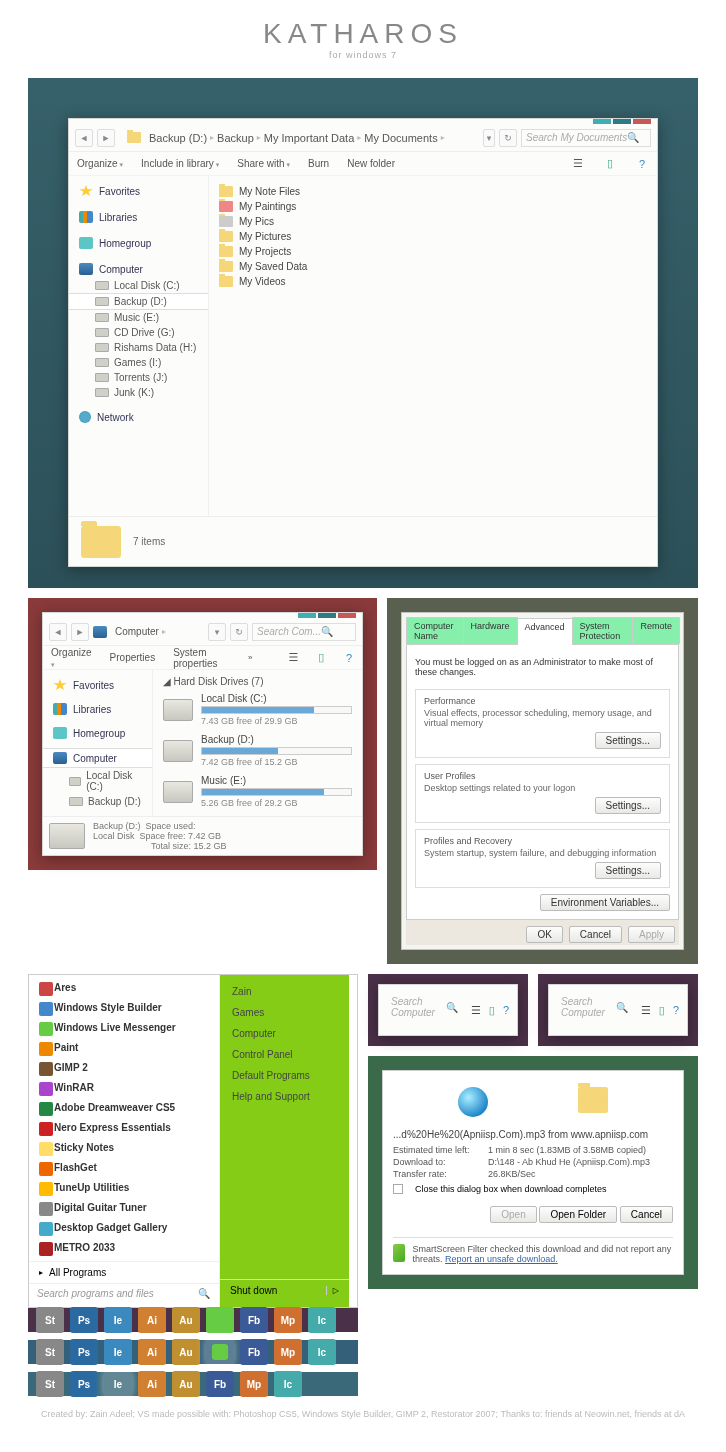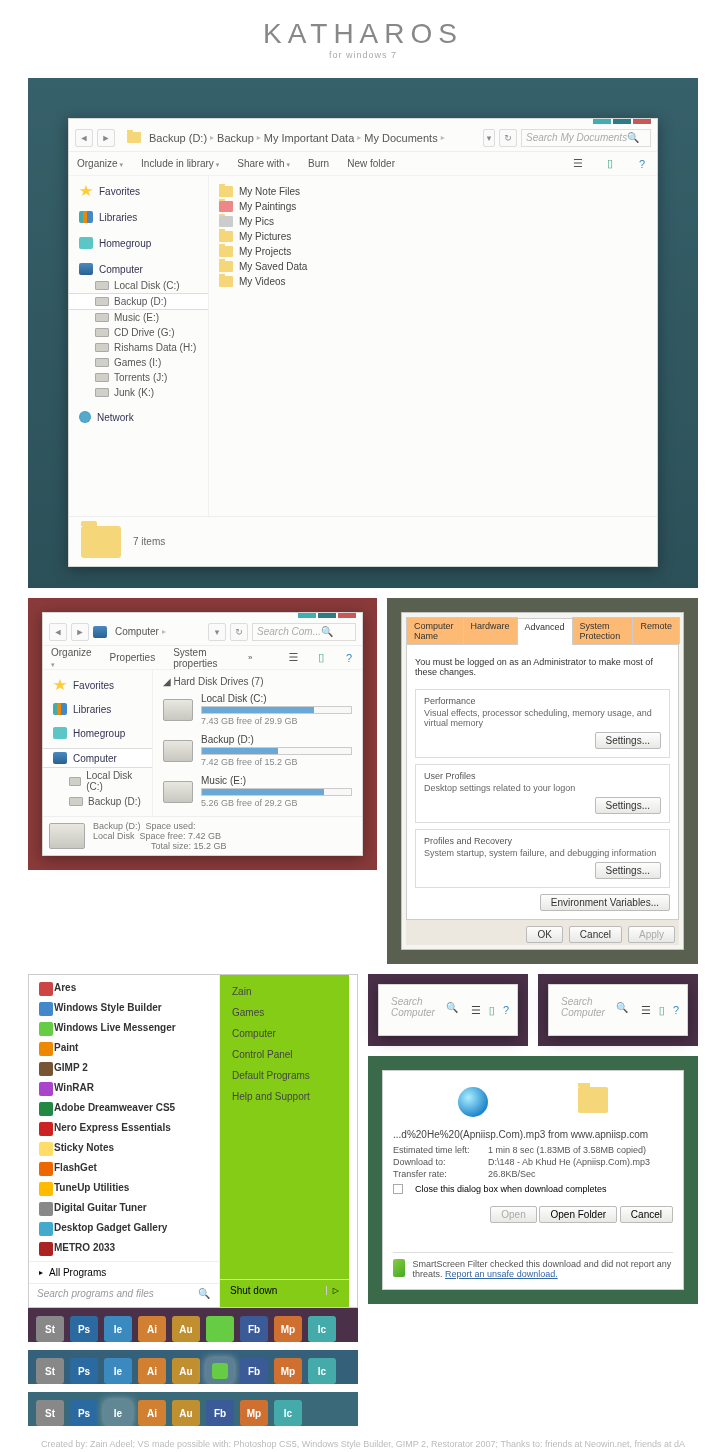--- a/index.html
+++ b/index.html
@@ -68,21 +68,21 @@
 .drives .drv { display: flex; gap: 8px; padding: 4px 6px; align-items: center; }
 .drvico { width: 30px; height: 22px; background: linear-gradient(#e8e8e0,#c8c8c0); border: 1px solid #aaa; border-radius: 2px; }
 .drv .info { flex: 1; }
 .drv .bar { height: 8px; border: 1px solid #ccc; margin: 2px 0; background: #f8f8f8; }
 .drv .bar .fill { height: 100%; background: #6aa8d8; }
 .drvstatus { display: flex; gap: 8px; padding: 4px 6px; border-top: 1px solid #eee; font-size: 9px; color: #777; align-items: center; }
 
 
 .sysdlg { background: #f4f4f0; border: 1px solid rgba(0,0,0,0.2); padding: 4px; font-size: 10px; color: #333; }
 .tabs { display: flex; border-bottom: 1px solid #ccc; }
-.tab { padding: 3px 7px; border: 1px solid #ccc; border-bottom: none; background: #fdba74; margin-right: -1px; font-size: 9px; }
+.tab { padding: 3px 7px; border: 1px solid #ccc; border-bottom: none; background: #86efac; margin-right: -1px; font-size: 9px; }
 .tab.act { background: #fff; position: relative; top: 1px; }
 .tabbody { background: #fff; border: 1px solid #ccc; border-top: none; padding: 8px; }
 .fieldset { border: 1px solid #ddd; padding: 6px 8px 8px; margin: 6px 0; font-size: 9px; }
 .fieldset .leg { font-size: 9px; color: #555; margin-bottom: 2px; }
 .fieldset .desc { color: #666; margin-bottom: 4px; }
 .btn { border: 1px solid #bbb; background: linear-gradient(#fdfdfd,#e8e8e4); padding: 2px 10px; font-size: 10px; border-radius: 2px; display: inline-block; }
 .btnrow { text-align: right; margin-top: 2px; }
 .dlgbtns { display: flex; justify-content: flex-end; gap: 6px; padding: 6px 4px 2px; background: #ece8e0; }
 
 
@@ -90,39 +90,39 @@
 .sm-left { width: 190px; padding: 4px 0; }
 .sm-left .smi { display: flex; gap: 1px; padding: 3px 10px; color: #333; font-weight: bold; }
 .sm-left .smi .appico { width: 14px; height: 14px; border-radius: 2px; }
 .sm-left .allprog { border-top: 1px solid #eee; margin-top: 2px; padding: 5px 10px; display: flex; align-items: center; gap: 6px; }
 .sm-left .search { border-top: 1px solid #eee; padding: 4px 8px; display: flex; align-items: center; gap: 6px; font-style: italic; color: #999; }
 .sm-right { width: 130px; background: #84cc16; border-left: 1px solid #eee; padding: 6px 0; display: flex; flex-direction: column; }
 .sm-right .ri { padding: 5px 12px; color: #444; }
 .sm-right .shutdown { margin-top: auto; border-top: 1px solid #ddd; padding: 5px 10px; display: flex; align-items: center; justify-content: space-between; }
 
 
-.taskbar { height: 34px; display: flex; align-items: flex-end; padding: 0 8px; gap: 6px; }
+.taskbar { height: 24px; display: flex; align-items: center; padding: 0 8px; gap: 6px; }
 .tbico { width: 28px; height: 26px; border-radius: 3px; display: flex; align-items: center; justify-content: center; font-size: 10px; font-weight: bold; color: #fff; }
 .tbico.glow { box-shadow: 0 0 8px rgba(255,255,255,0.5); background: rgba(255,255,255,0.15); }
 
 
 .mini { height: 72px; padding: 10px; }
 .mini .window { padding: 8px; display: flex; align-items: center; gap: 8px; }
 
 
 .dldlg { background: #fff; border: 1px solid rgba(0,0,0,0.2); font-size: 10px; padding: 10px; }
 .dldlg .icons { display: flex; justify-content: space-around; padding: 6px 20px 12px; }
 .dldlg .globe { width: 30px; height: 30px; border-radius: 50%; background: radial-gradient(circle at 35% 35%, #aef, #28c 70%); }
 .dldlg .fold { width: 30px; height: 26px; background: #f5d77a; border-radius: 2px; position: relative; }
 .dldlg .fold::before { content:""; position:absolute; top:-4px; left:0; width:12px; height:4px; background:#f5d77a; }
 .dldlg .title { color: #444; padding-bottom: 4px; }
 .dldlg .row2 { display: flex; font-size: 9px; color: #555; padding: 1px 0; }
 .dldlg .row2 .k { width: 95px; }
 .dldlg .chk { font-size: 9px; padding: 4px 0; display: flex; align-items: center; gap: 12px; }
-.dldlg .ssf { border-top: 1px solid #ddd; padding-top: 6px; margin-top: 23px; font-size: 9px; color: #555; display: flex; gap: 8px; }
+.dldlg .ssf { border-top: 1px solid #ddd; padding-top: 6px; margin-top: 8px; font-size: 9px; color: #555; display: flex; gap: 8px; }
 .dldlg .shield { width: 18px; height: 18px; background: linear-gradient(135deg,#8c4,#4a2); border-radius: 2px; }
 
 .footer { text-align: center; font-size: 9px; color: #bbb; padding: 12px 30px 6px; line-height: 1.5; }
 .drop::after { content: " ▾"; font-size: 7px; color: #999; }
 </style>
 </head>
 <body>
 
 <div class="header">
   <div class="title">KATHAROS</div>

